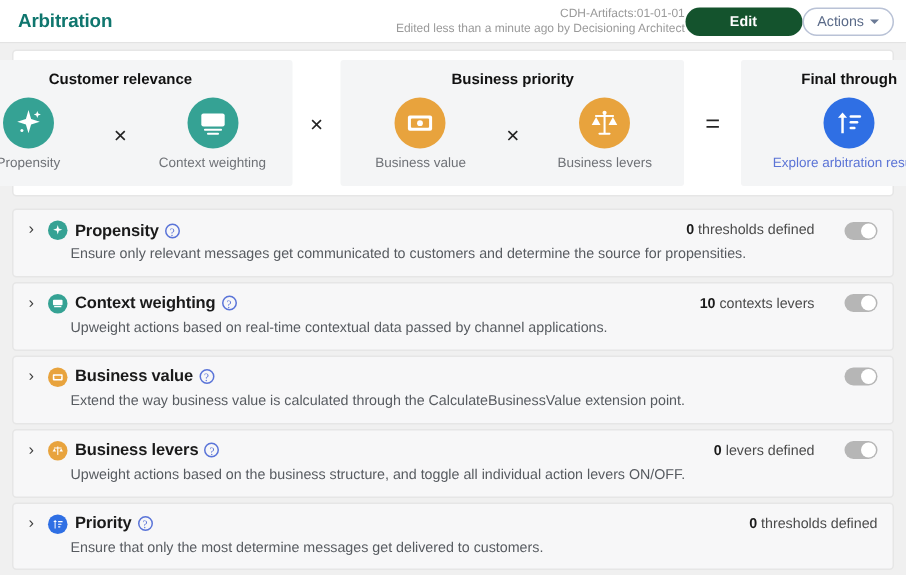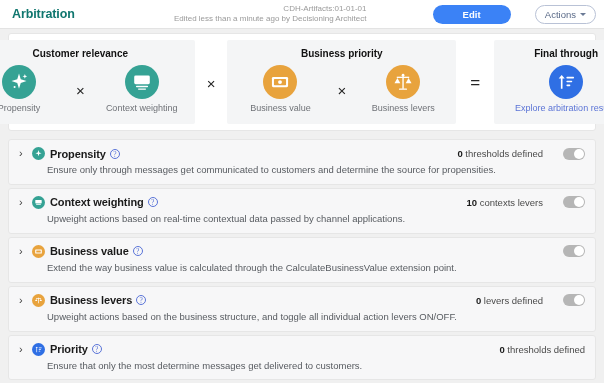--- a/index.html
+++ b/index.html
@@ -37,44 +37,43 @@
   .page-title {
     font-size: 12.5px;
     font-weight: bold;
     color: #0f766e;
     letter-spacing: -0.1px;
   }
   .header-right {
     margin-left: auto;
     display: flex;
     align-items: center;
-    gap: 24px;
+    gap: 0;
   }
   .meta {
     text-align: right;
     line-height: 1.25;
     color: #9a9a9a;
     font-size: 8px;
   }
   .meta .meta-id { display: block; }
   .meta .meta-edited { display: block; }
 
   .btn-edit {
-    background: #3b82f6;
+    background: #14532d;
     color: #ffffff;
     font-size: 9.5px;
     font-weight: bold;
     border: none;
     border-radius: 11px;
     height: 19px;
     min-width: 54px;
     padding: 0 30px;
     cursor: pointer;
     letter-spacing: 0.1px;
-    margin-left: 42px;
   }
   .btn-actions {
     background: #ffffff;
     color: #5a6a88;
     font-size: 9.5px;
     border: 1px solid #b9c2d6;
     border-radius: 11px;
     height: 19px;
     padding: 0 9px;
     cursor: pointer;
@@ -401,21 +400,21 @@
         </span>
         <span class="row-title">Propensity</span>
         <span class="help-icon">?</span>
         <span class="row-right">
           <span class="count"><b>0</b><span> thresholds defined</span></span>
           <span class="toggle">
               <span class="knob"></span>
             </span>
         </span>
       </div>
-      <div class="row-desc">Ensure only through messages get communicated to customers and determine the source for propensities.</div>
+      <div class="row-desc">Ensure only relevant messages get communicated to customers and determine the source for propensities.</div>
     </div>
 
     <div class="row">
       <div class="row-top">
         <span class="chev">›</span>
         <span class="row-icon" style="background:#35a294">
           <svg width="9" height="9" viewBox="0 0 24 24" aria-hidden="true">
             <rect x="3.5" y="5" width="17" height="9.5" rx="1.6" fill="#ffffff"></rect>
             <rect x="5.4" y="16.2" width="13.2" height="1.9" rx="0.9" fill="#ffffff"></rect>
           </svg>

